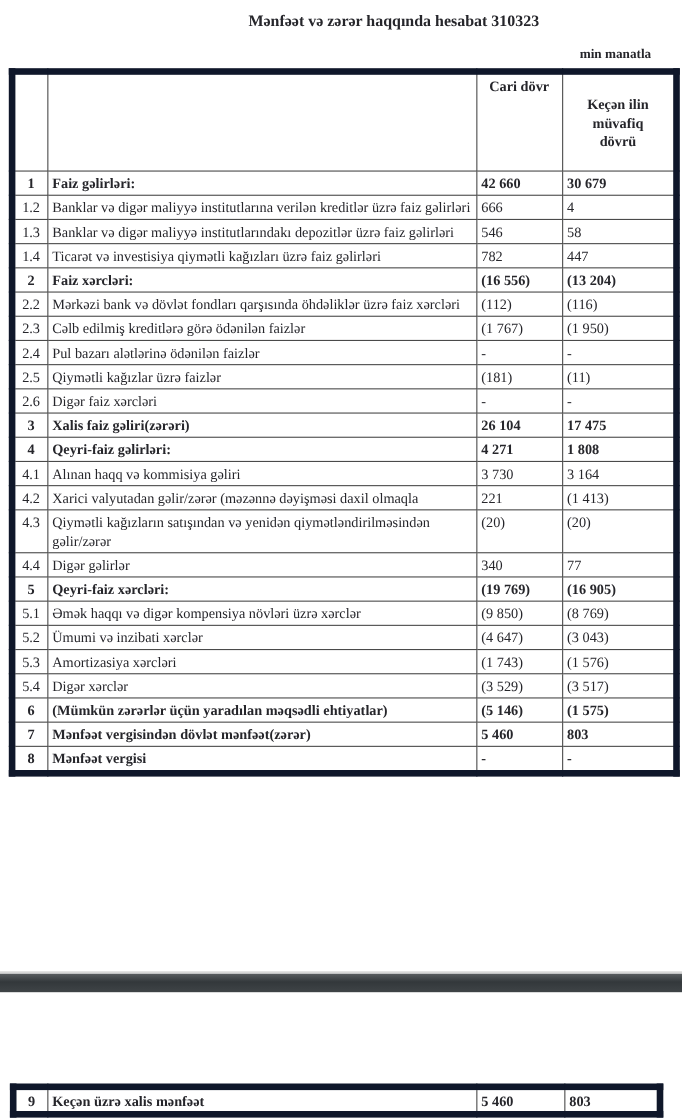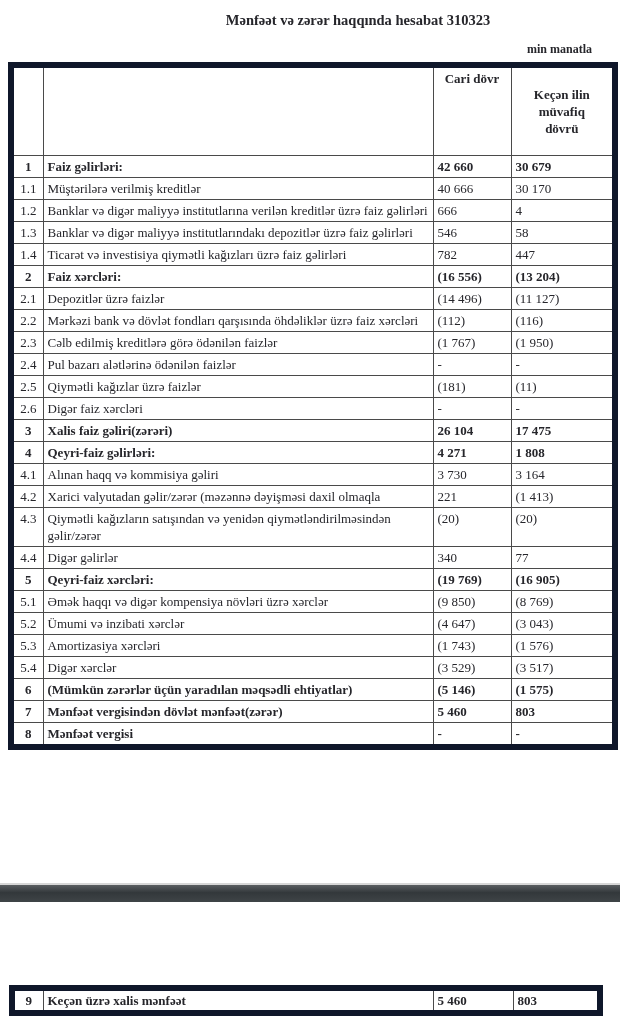--- a/index.html
+++ b/index.html
@@ -106,26 +106,20 @@
     </tr>
   </thead>
   <tbody>
       <tr class="bold">
         <td class="c-no">1</td>
         <td class="c-label">Faiz gəlirləri:</td>
         <td class="c-val">42 660</td>
         <td class="c-val">30 679</td>
       </tr>
       <tr>
-        <td class="c-no">1.1</td>
-        <td class="c-label">Müştərilərə verilmiş kreditlər</td>
-        <td class="c-val">40 666</td>
-        <td class="c-val">30 170</td>
-      </tr>
-      <tr>
         <td class="c-no">1.2</td>
         <td class="c-label">Banklar və digər maliyyə institutlarına verilən kreditlər üzrə faiz gəlirləri</td>
         <td class="c-val">666</td>
         <td class="c-val">4</td>
       </tr>
       <tr>
         <td class="c-no">1.3</td>
         <td class="c-label">Banklar və digər maliyyə institutlarındakı depozitlər üzrə faiz gəlirləri</td>
         <td class="c-val">546</td>
         <td class="c-val">58</td>
@@ -134,26 +128,20 @@
         <td class="c-no">1.4</td>
         <td class="c-label">Ticarət və investisiya qiymətli kağızları üzrə faiz gəlirləri</td>
         <td class="c-val">782</td>
         <td class="c-val">447</td>
       </tr>
       <tr class="bold">
         <td class="c-no">2</td>
         <td class="c-label">Faiz xərcləri:</td>
         <td class="c-val">(16 556)</td>
         <td class="c-val">(13 204)</td>
-      </tr>
-      <tr>
-        <td class="c-no">2.1</td>
-        <td class="c-label">Depozitlər üzrə faizlər</td>
-        <td class="c-val">(14 496)</td>
-        <td class="c-val">(11 127)</td>
       </tr>
       <tr>
         <td class="c-no">2.2</td>
         <td class="c-label">Mərkəzi bank və dövlət fondları qarşısında öhdəliklər üzrə faiz xərcləri</td>
         <td class="c-val">(112)</td>
         <td class="c-val">(116)</td>
       </tr>
       <tr>
         <td class="c-no">2.3</td>
         <td class="c-label">Cəlb edilmiş kreditlərə görə ödənilən faizlər</td>

